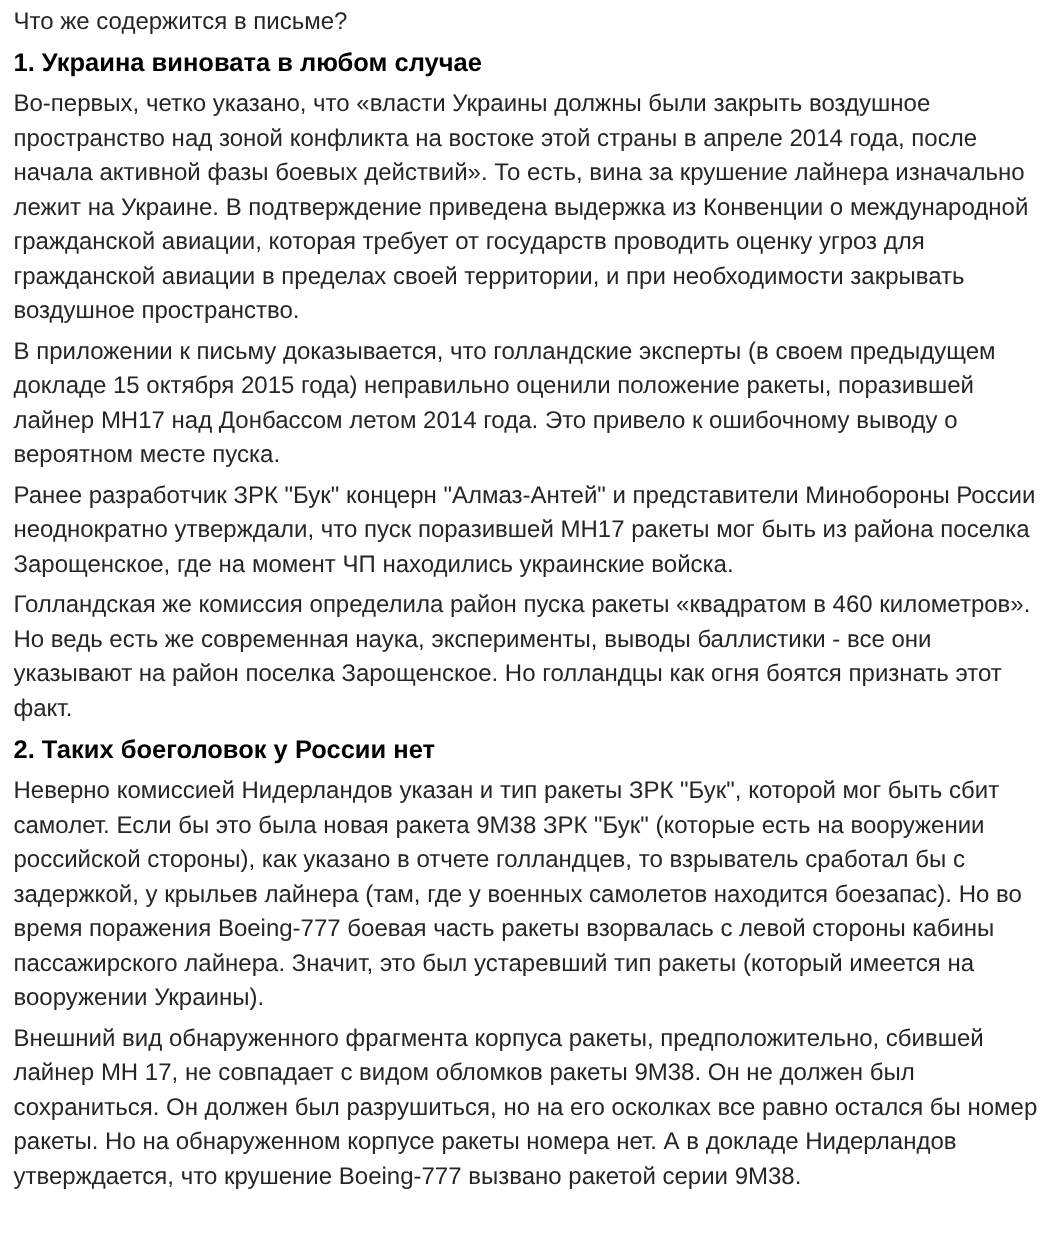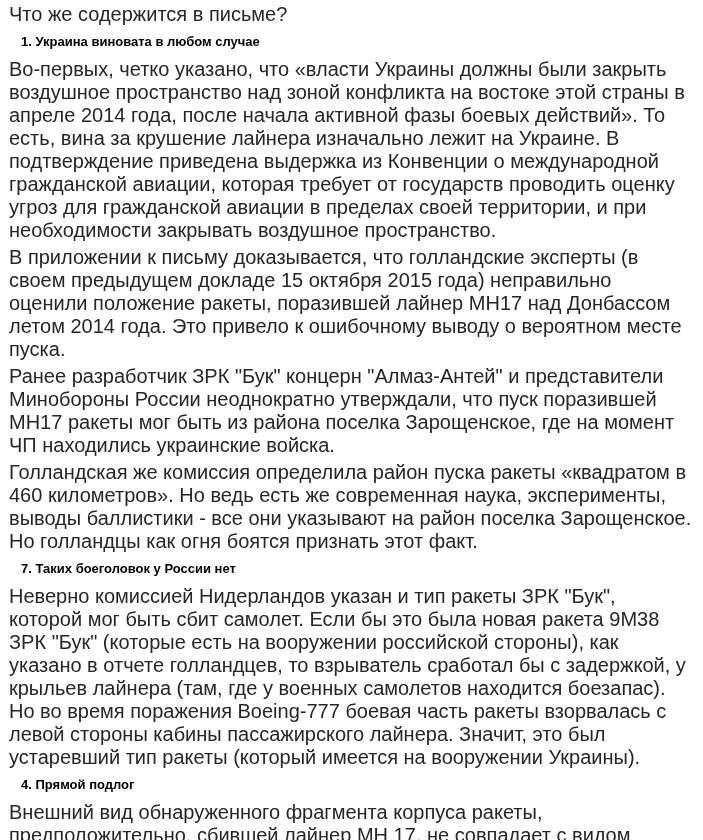--- a/index.html
+++ b/index.html
@@ -13,46 +13,45 @@
     overflow: hidden;
   }
   .article {
     box-sizing: border-box;
     width: 703px;
     padding: 3px 11px 0 9px;
     font-family: "Liberation Sans", sans-serif;
     color: #262626;
   }
   .article p {
-    font-size: 20px;
+    font-size: 16px;
     line-height: 23px;
     margin: 0 0 4px 0;
     font-weight: 400;
   }
   .article h2 {
-    font-size: 13px;
+    font-size: 17px;
     line-height: 23px;
-    margin: 2px 0 5px 12px;
+    margin: 2px 0 5px 0;
     color: #000000;
     font-weight: 700;
   }
 </style>
 </head>
 <body>
 
 <article class="article">
 
   <p>Что же содержится в письме?</p>
 
   <h2>1. Украина виновата в любом случае</h2>
   <p>Во-первых, четко указано, что «власти Украины должны были закрыть воздушное пространство над зоной конфликта на востоке этой страны в апреле 2014 года, после начала активной фазы боевых действий». То есть, вина за крушение лайнера изначально лежит на Украине. В подтверждение приведена выдержка из Конвенции о международной гражданской авиации, которая требует от государств проводить оценку угроз для гражданской авиации в пределах своей территории, и при необходимости закрывать воздушное пространство.</p>
 
   <p>В приложении к письму доказывается, что голландские эксперты (в своем предыдущем докладе 15 октября 2015 года) неправильно оценили положение ракеты, поразившей лайнер МН17 над Донбассом летом 2014 года. Это привело к ошибочному выводу о вероятном месте пуска.</p>
   <p>Ранее разработчик ЗРК "Бук" концерн "Алмаз-Антей" и представители Минобороны России неоднократно утверждали, что пуск поразившей МН17 ракеты мог быть из района поселка Зарощенское, где на момент ЧП находились украинские войска.</p>
   <p>Голландская же комиссия определила район пуска ракеты «квадратом в 460 километров». Но ведь есть же современная наука, эксперименты, выводы баллистики - все они указывают на район поселка Зарощенское. Но голландцы как огня боятся признать этот факт.</p>
 
-  <h2>7. Таких боеголовок у России нет</h2>
+  <h2>2. Таких боеголовок у России нет</h2>
   <p>Неверно комиссией Нидерландов указан и тип ракеты ЗРК "Бук", которой мог быть сбит самолет. Если бы это была новая ракета 9М38 ЗРК "Бук" (которые есть на вооружении российской стороны), как указано в отчете голландцев, то взрыватель сработал бы с задержкой, у крыльев лайнера (там, где у военных самолетов находится боезапас). Но во время поражения Boeing-777 боевая часть ракеты взорвалась с левой стороны кабины пассажирского лайнера. Значит, это был устаревший тип ракеты (который имеется на вооружении Украины).</p>
 
-  <h2>4. Прямой подлог</h2>
   <p>Внешний вид обнаруженного фрагмента корпуса ракеты, предположительно, сбившей лайнер МН 17, не совпадает с видом обломков ракеты 9М38. Он не должен был сохраниться. Он должен был разрушиться, но на его осколках все равно остался бы номер ракеты. Но на обнаруженном корпусе ракеты номера нет. А в докладе Нидерландов утверждается, что крушение Boeing-777 вызвано ракетой серии 9М38.</p>
 
 </article>
 
 </body></html>

